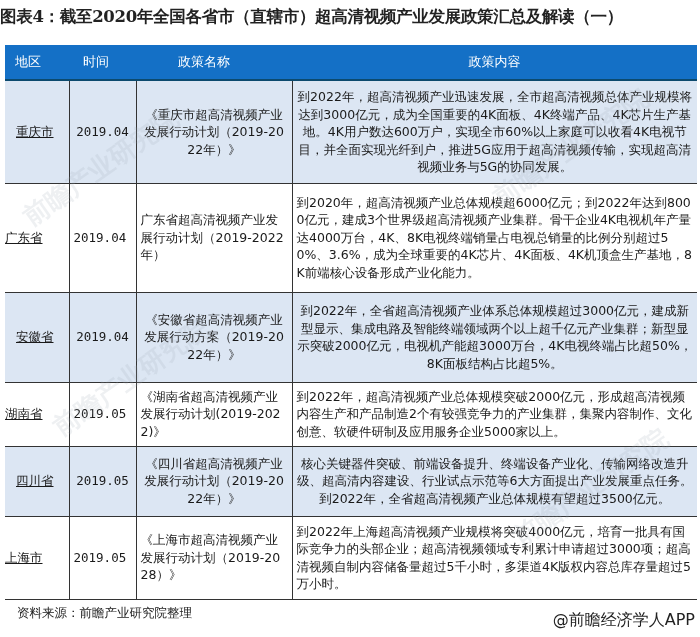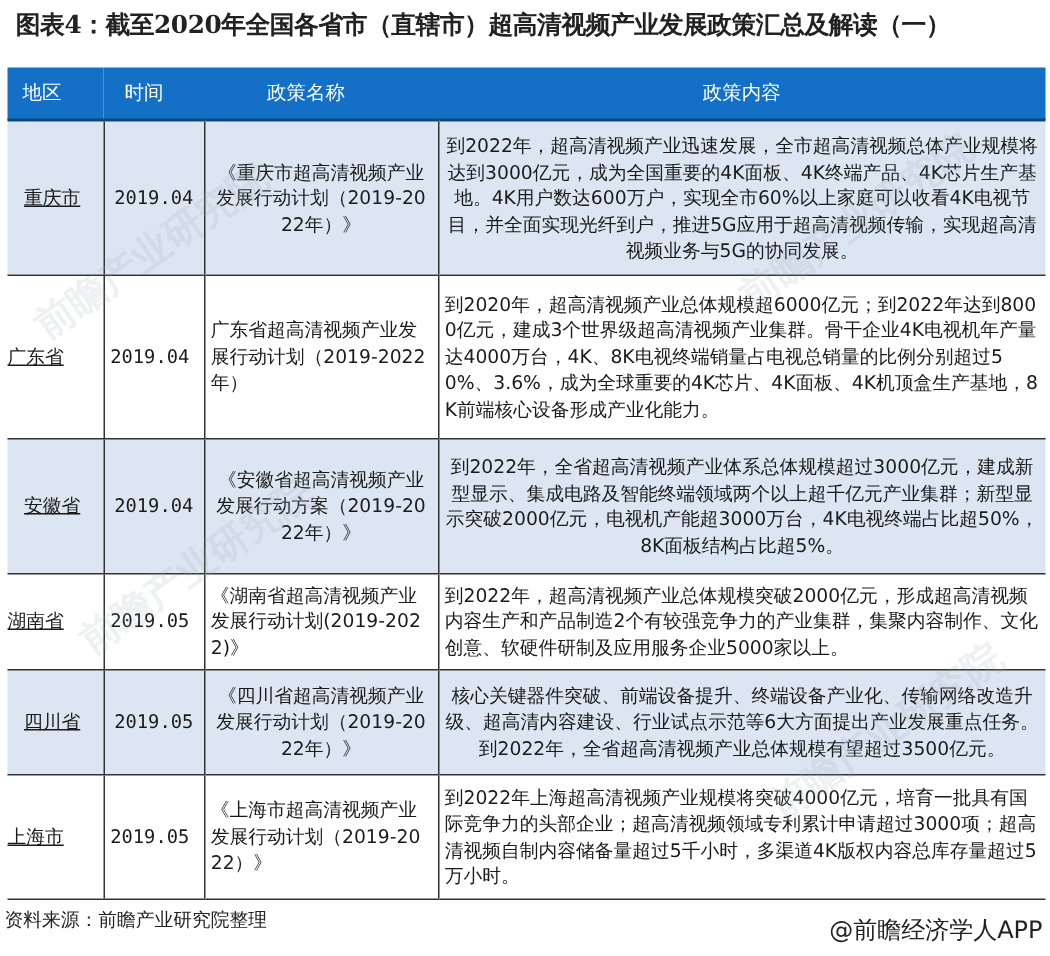--- a/index.html
+++ b/index.html
@@ -13,21 +13,20 @@
     position: relative;
     overflow: hidden;
     font-family: "DejaVu Sans", "Liberation Sans", sans-serif;
     color: #1a1a1a;
   }
   .title {
     position: absolute;
     left: 0;
     top: 6px;
     width: 644px;
-    text-align: center;
     font-family: "DejaVu Serif", "Liberation Serif", serif;
     font-weight: bold;
     font-size: 16.5px;
     letter-spacing: -0.3px;
     color: #222;
     white-space: nowrap;
   }
   table.policy {
     position: absolute;
     left: 5px;
@@ -61,21 +60,21 @@
   }
   table.policy td:first-child { border-left: none; padding-left: 0; }
   table.policy tr.shade td { background: #dce6f3; text-align: center; }
   table.policy tr.plain td { background: #ffffff; }
   td.region { font-size: 13.5px; text-decoration: underline; }
   td.time { font-family: "DejaVu Sans Mono", "Liberation Mono", monospace; font-size: 12.5px; padding-left: 4px; }
   td.name { font-size: 12.8px; line-height: 17.5px; padding-left: 4px; padding-right: 4px; }
   td.content { font-size: 12.6px; line-height: 17.6px; padding-left: 4px; padding-right: 2px; }
   .source {
     position: absolute;
-    left: 3px;
+    left: 17px;
     top: 605px;
     font-size: 12.5px;
     color: #222;
   }
   .credit {
     position: absolute;
     right: 5px;
     top: 610px;
     font-size: 16px;
     color: #222;
@@ -137,21 +136,21 @@
     </tr>
     <tr class="shade" style="height:70px">
       <td class="region">四川省</td>
       <td class="time">2019.05</td>
       <td class="name">《四川省超高清视频产业发展行动计划（2019-2022年）》</td>
       <td class="content">核心关键器件突破、前端设备提升、终端设备产业化、传输网络改造升级、超高清内容建设、行业试点示范等6大方面提出产业发展重点任务。到2022年，全省超高清视频产业总体规模有望超过3500亿元。</td>
     </tr>
     <tr class="plain" style="height:83px">
       <td class="region">上海市</td>
       <td class="time">2019.05</td>
-      <td class="name">《上海市超高清视频产业发展行动计划（2019-2022）》</td>
+      <td class="name">《上海市超高清视频产业发展行动计划（2019-2028）》</td>
       <td class="content">到2022年上海超高清视频产业规模将突破4000亿元，培育一批具有国际竞争力的头部企业；超高清视频领域专利累计申请超过3000项；超高清视频自制内容储备量超过5千小时，多渠道4K版权内容总库存量超过5万小时。</td>
     </tr>
   </tbody>
 </table>
 
 <div class="watermark" style="left:10px; top:150px;">前瞻产业研究院</div>
 <div class="watermark" style="left:40px; top:360px;">前瞻产业研究院</div>
 <div class="watermark" style="left:480px; top:130px;">前瞻产业研究院</div>
 <div class="watermark" style="left:500px; top:470px;">前瞻产业研究院</div>
 

